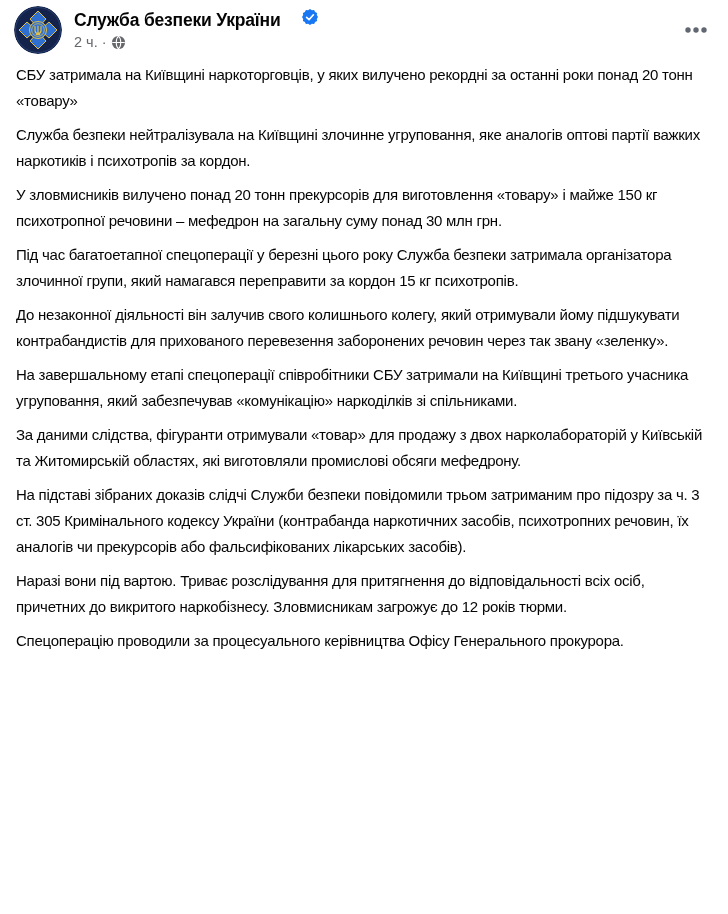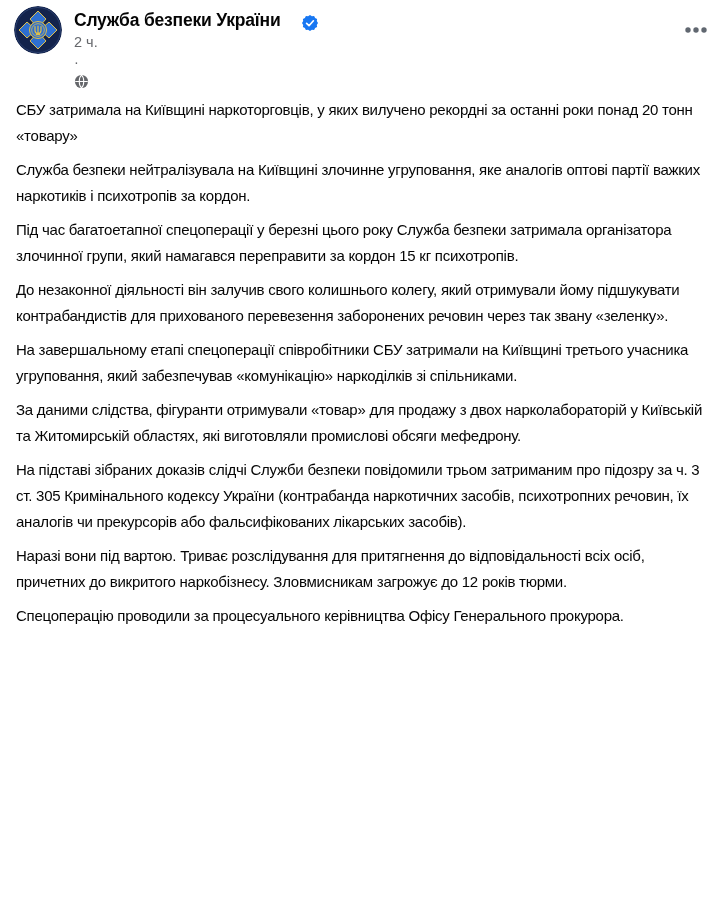--- a/index.html
+++ b/index.html
@@ -30,45 +30,44 @@
     cursor: pointer;
   }
   .header-text {
     margin-left: 12px;
     flex: 1 1 auto;
     min-width: 0;
     padding-top: 3px;
   }
   .name-row {
     display: flex;
-    align-items: flex-end;
+    align-items: flex-start;
     gap: 22px;
     line-height: 22px;
   }
   .page-name {
     font-size: 17.5px;
     font-weight: bold;
     color: #050505;
     letter-spacing: -0.2px;
     cursor: pointer;
   }
   .verified-badge {
     display: inline-flex;
     width: 16px;
     height: 16px;
   }
   .meta-row {
     display: flex;
-    align-items: flex-start;
+    align-items: flex-end;
     gap: 4px;
     margin-top: 3px;
     color: #65676b;
     font-size: 14.5px;
     line-height: 16px;
-    flex-direction: column;
   }
   .meta-row .timestamp { cursor: pointer; }
   .more-btn {
     position: absolute;
     top: 12px;
     right: 14px;
     width: 36px;
     height: 36px;
     border: none;
     background: transparent;
@@ -138,20 +137,21 @@
         <circle cx="4" cy="4" r="2.7" fill="#606770"></circle>
         <circle cx="12" cy="4" r="2.7" fill="#606770"></circle>
         <circle cx="20" cy="4" r="2.7" fill="#606770"></circle>
       </svg>
     </button>
   </div>
 
   <div class="post-body">
     <p>СБУ затримала на Київщині наркоторговців, у яких вилучено рекордні за останні роки понад 20 тонн «товару»</p>
     <p>Служба безпеки нейтралізувала на Київщині злочинне угруповання, яке аналогів оптові партії важких наркотиків і психотропів за кордон.</p>
+    <p>У зловмисників вилучено понад 20 тонн прекурсорів для виготовлення «товару» і майже 150 кг психотропної речовини – мефедрон на загальну суму понад 30 млн грн.</p>
     <p>Під час багатоетапної спецоперації у березні цього року Служба безпеки затримала організатора злочинної групи, який намагався переправити за кордон 15 кг психотропів.</p>
     <p>До незаконної діяльності він залучив свого колишнього колегу, який отримували йому підшукувати контрабандистів для прихованого перевезення заборонених речовин через так звану «зеленку».</p>
     <p>На завершальному етапі спецоперації співробітники СБУ затримали на Київщині третього учасника угруповання, який забезпечував «комунікацію» наркоділків зі спільниками.</p>
     <p>За даними слідства, фігуранти отримували «товар» для продажу з двох нарколабораторій у Київській та Житомирській областях, які виготовляли промислові обсяги мефедрону.</p>
     <p>На підставі зібраних доказів слідчі Служби безпеки повідомили трьом затриманим про підозру за ч. 3 ст. 305 Кримінального кодексу України (контрабанда наркотичних засобів, психотропних речовин, їх аналогів чи прекурсорів або фальсифікованих лікарських засобів).</p>
     <p>Наразі вони під вартою. Триває розслідування для притягнення до відповідальності всіх осіб, причетних до викритого наркобізнесу. Зловмисникам загрожує до 12 років тюрми.</p>
     <p>Спецоперацію проводили за процесуального керівництва Офісу Генерального прокурора.</p>
   </div>
 
 </div>

